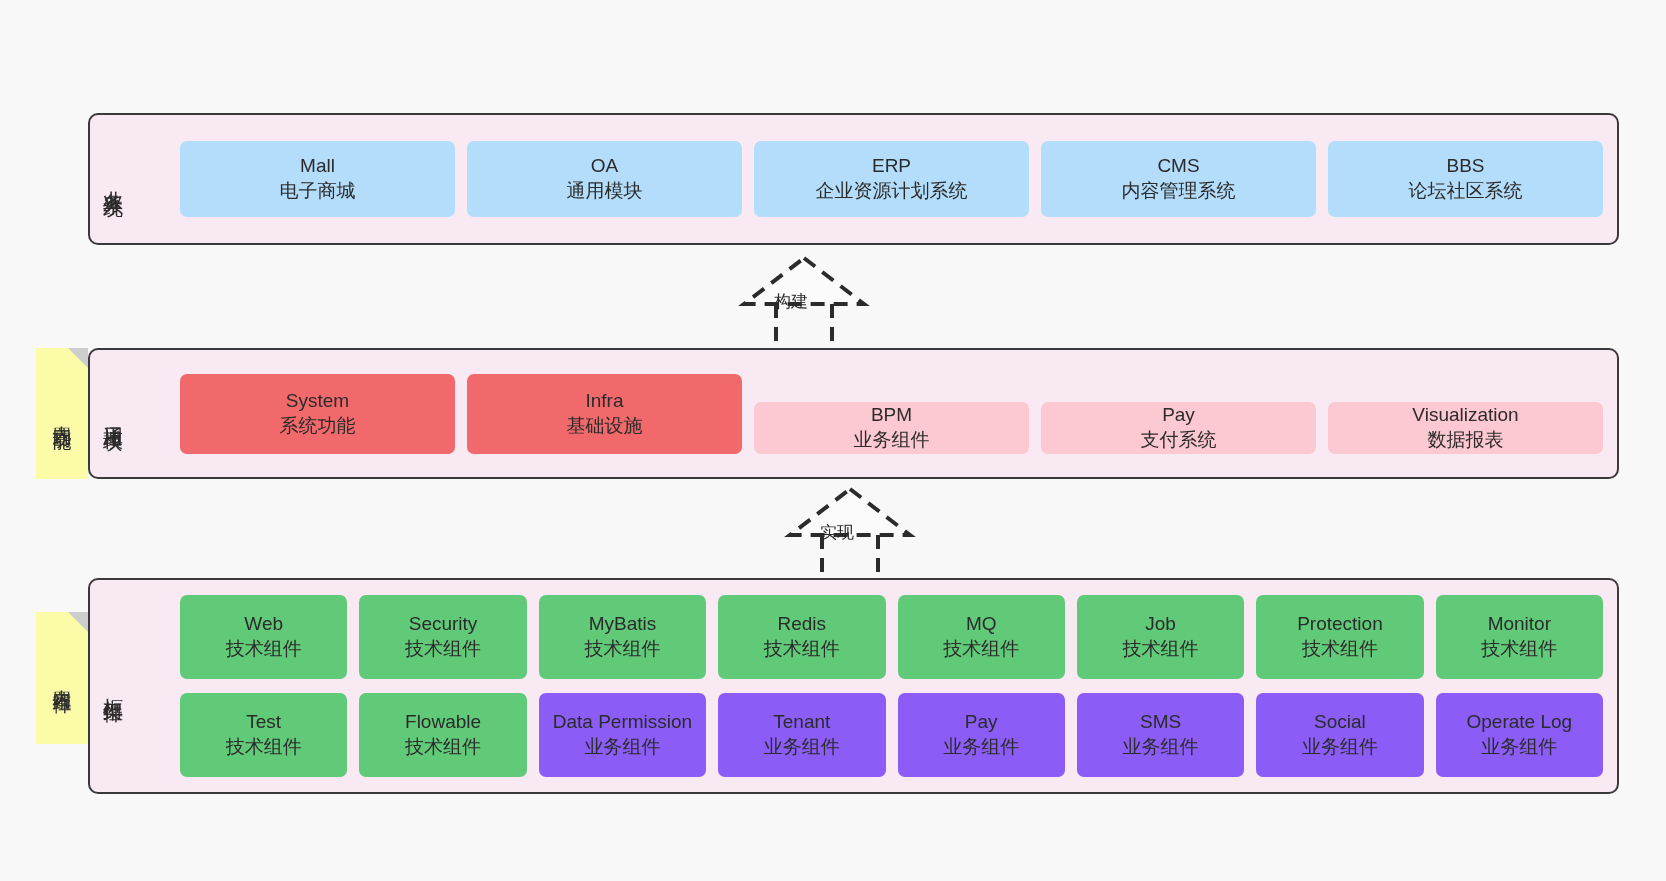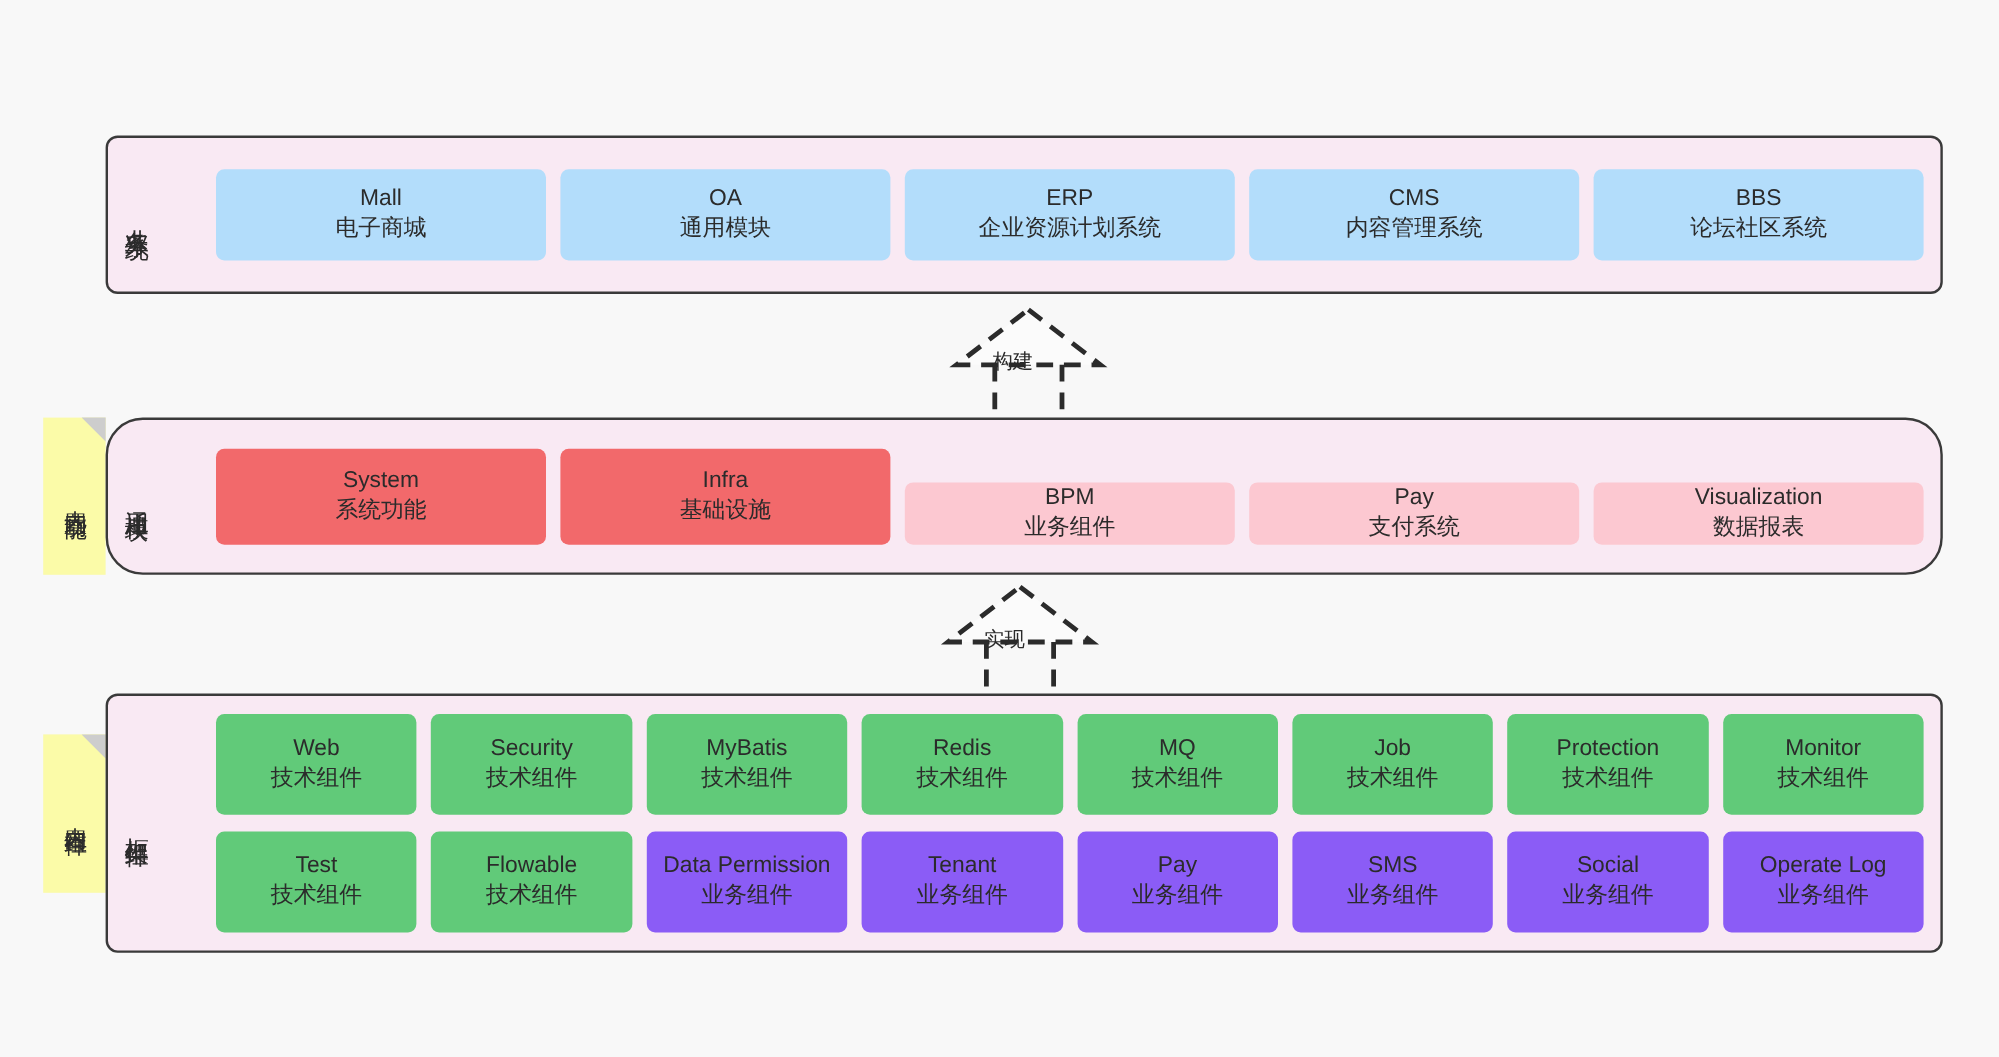--- a/index.html
+++ b/index.html
@@ -76,21 +76,21 @@
   .c-blue      {background:#b3ddfb;}
   .c-red       {background:#f2696b;}
   .c-pink      {background:#fcc8d1;margin-top:28px;}
   .c-green     {background:#61ca79;}
   .c-lightgreen{background:#8b5cf6;}
 
   
   #layer-business{left:88px;top:113px;width:1531px;height:132px;}
   #layer-business .row{height:76px;}
 
-  #layer-common{left:88px;top:348px;width:1531px;height:131px;border-radius:31px;}
+  #layer-common{left:88px;top:348px;width:1531px;height:131px;}
   #layer-common .row{height:80px;}
 
   #layer-framework{left:88px;top:578px;width:1531px;height:216px;}
   #layer-framework .row{height:84px;}
 
   
   .note{
     position:absolute;
     width:52px;
     background:#fbfba8;
@@ -112,21 +112,21 @@
     top:0;right:0;
     width:0;height:0;
     border-left:20px solid transparent;
     border-top:20px solid #cdcdcd;
   }
   #note-func{left:36px;top:348px;height:131px;}
   #note-comp{left:36px;top:612px;height:132px;}
 
   
   .arrow{position:absolute;}
-  #arrow-build{left:767px;top:252px;width:180px;height:96px;}
+  #arrow-build{left:714px;top:252px;width:180px;height:96px;}
   #arrow-impl{left:760px;top:483px;width:180px;height:96px;}
   .arrow-label{
     position:absolute;
     font-size:17px;
     color:#2b2b2b;
     background:transparent;
     white-space:nowrap;
     user-select:none;
   }
   #arrow-build .arrow-label{left:60px;top:38px;}

